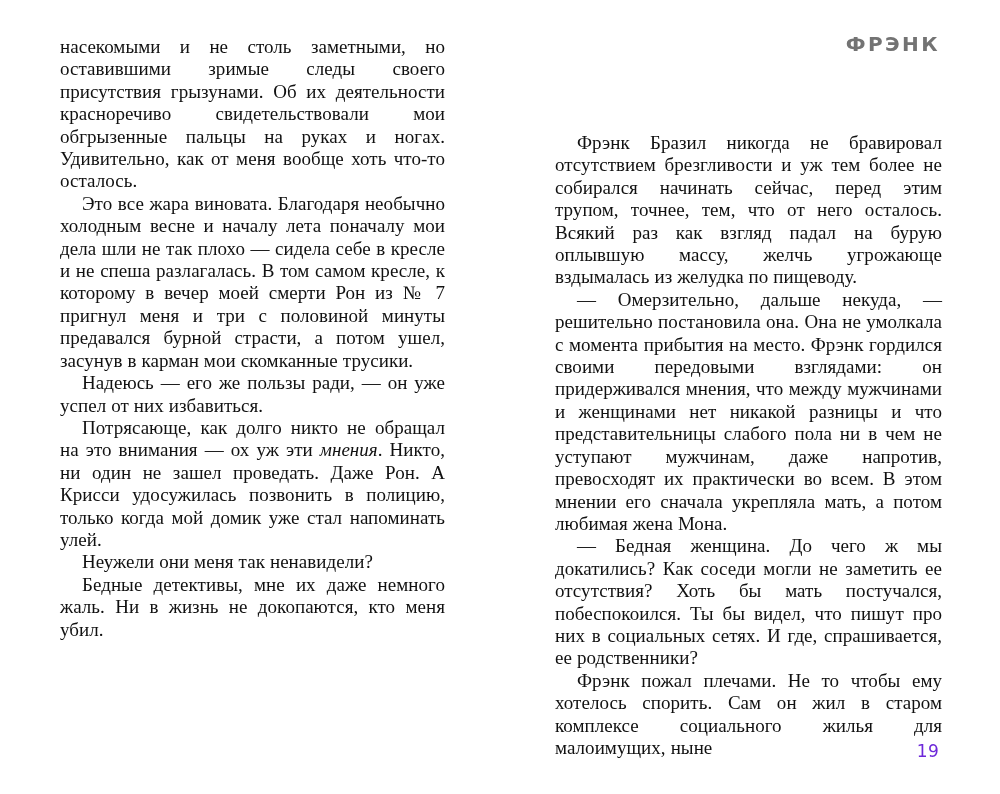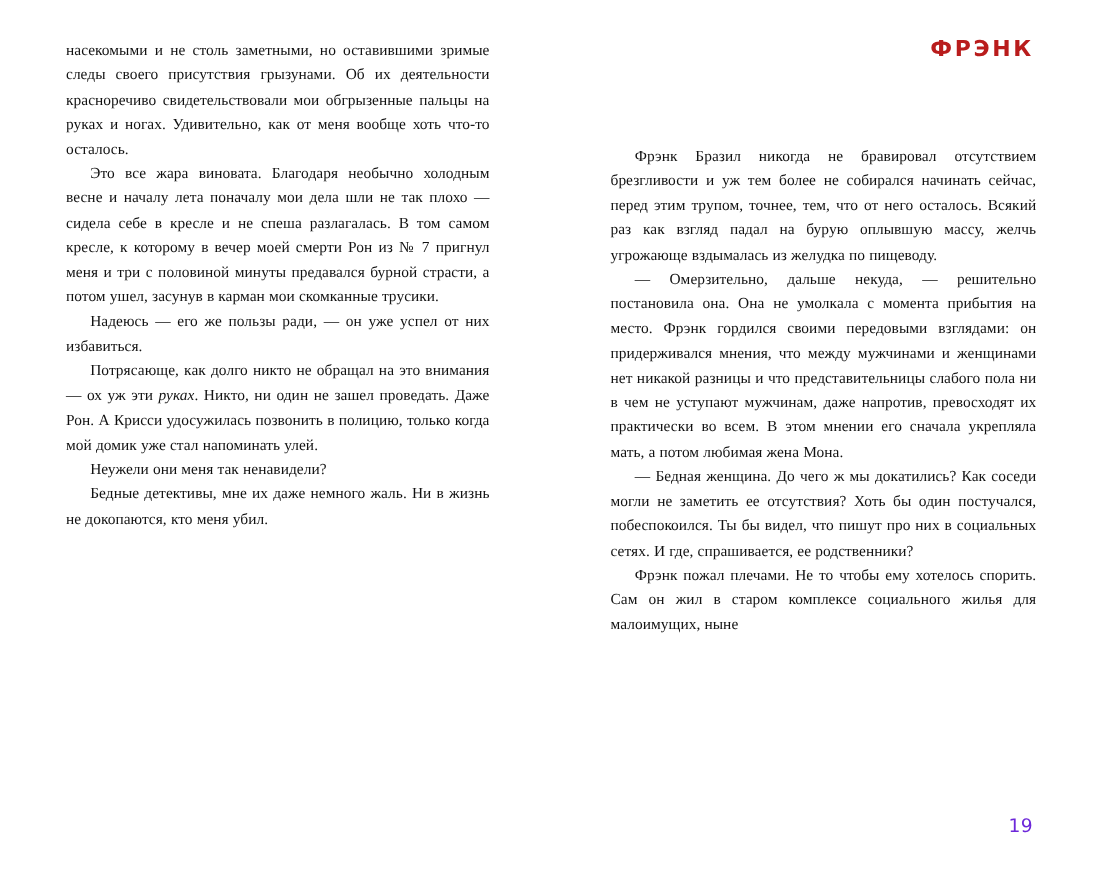--- a/index.html
+++ b/index.html
@@ -27,21 +27,21 @@
   
   .col-right {
     position: absolute;
     left: 555px;
     top: 132px;
     width: 387px;
   }
 
   p.para {
     margin: 0;
-    font-size: 14px;
+    font-size: 19px;
     line-height: 22.4px;
     text-align: justify;
     text-justify: inter-word;
     text-indent: 22px;
     hyphens: manual;
     -webkit-hyphens: manual;
     letter-spacing: 0.04px;
     word-spacing: 0.2px;
   }
   p.para.cont {
@@ -53,21 +53,21 @@
 
   
   .running-head {
     position: absolute;
     right: 60px;
     top: 34px;
     font-family: "DejaVu Sans", "Liberation Sans", sans-serif;
     font-weight: 700;
     font-size: 20px;
     letter-spacing: 2.4px;
-    color: #b91c1c;
+    color: #737373;
     line-height: 1;
     white-space: nowrap;
   }
 
   
   .folio {
     position: absolute;
     right: 61px;
     top: 743px;
     font-family: "DejaVu Sans", "Liberation Sans", sans-serif;
@@ -81,27 +81,27 @@
 <body>
 
 <div class="page">
 
   <div class="running-head">ФРЭНК</div>
 
   <div class="col-left">
       <p class="para cont">насекомыми и не столь заметными, но оставившими зримые следы своего присутствия грызунами. Об их деятельности красноречиво свидетельствовали мои обгрызенные пальцы на руках и ногах. Удивительно, как от меня вообще хоть что-то осталось.</p>
       <p class="para">Это все жара виновата. Благодаря необычно холодным весне и началу лета поначалу мои дела шли не так плохо — сидела себе в кресле и не спеша разлагалась. В том самом кресле, к которому в вечер моей смерти Рон из № 7 пригнул меня и три с половиной минуты предавался бурной страсти, а потом ушел, засунув в карман мои скомканные трусики.</p>
       <p class="para">Надеюсь — его же пользы ради, — он уже успел от них избавиться.</p>
-      <p class="para">Потрясающе, как долго никто не обращал на это внимания — ох уж эти <em>руках</em>. Никто, ни один не зашел проведать. Даже Рон. А Крисси удосужилась позвонить в полицию, только когда мой домик уже стал напоминать улей.</p>
+      <p class="para">Потрясающе, как долго никто не обращал на это внимания — ох уж эти <em>мнения</em>. Никто, ни один не зашел проведать. Даже Рон. А Крисси удосужилась позвонить в полицию, только когда мой домик уже стал напоминать улей.</p>
       <p class="para">Неужели они меня так ненавидели?</p>
       <p class="para">Бедные детективы, мне их даже немного жаль. Ни в жизнь не докопаются, кто меня убил.</p>
     </div>
 
   <div class="col-right">
       <p class="para">Фрэнк Бразил никогда не бравировал отсутствием брезгливости и уж тем более не собирался начинать сейчас, перед этим трупом, точнее, тем, что от него осталось. Всякий раз как взгляд падал на бурую оплывшую массу, желчь угрожающе вздымалась из желудка по пищеводу.</p>
       <p class="para">— Омерзительно, дальше некуда, — решительно постановила она. Она не умолкала с момента прибытия на место. Фрэнк гордился своими передовыми взглядами: он придерживался мнения, что между мужчинами и женщинами нет никакой разницы и что представительницы слабого пола ни в чем не уступают мужчинам, даже напротив, превосходят их практически во всем. В этом мнении его сначала укрепляла мать, а потом любимая жена Мона.</p>
-      <p class="para">— Бедная женщина. До чего ж мы докатились? Как соседи могли не заметить ее отсутствия? Хоть бы один постучался, побеспокоился. Ты бы видел, что пишут про них в социальных сетях. И где, спрашивается, ее родственники?</p>
+      <p class="para">— Бедная женщина. До чего ж мы докатились? Как соседи могли не заметить ее отсутствия? Хоть бы мать постучался, побеспокоился. Ты бы видел, что пишут про них в социальных сетях. И где, спрашивается, ее родственники?</p>
       <p class="para">Фрэнк пожал плечами. Не то чтобы ему хотелось спорить. Сам он жил в старом комплексе социального жилья для малоимущих, ныне</p>
     </div>
 
   <div class="folio">19</div>
 
 </div>
 
 </body></html>

